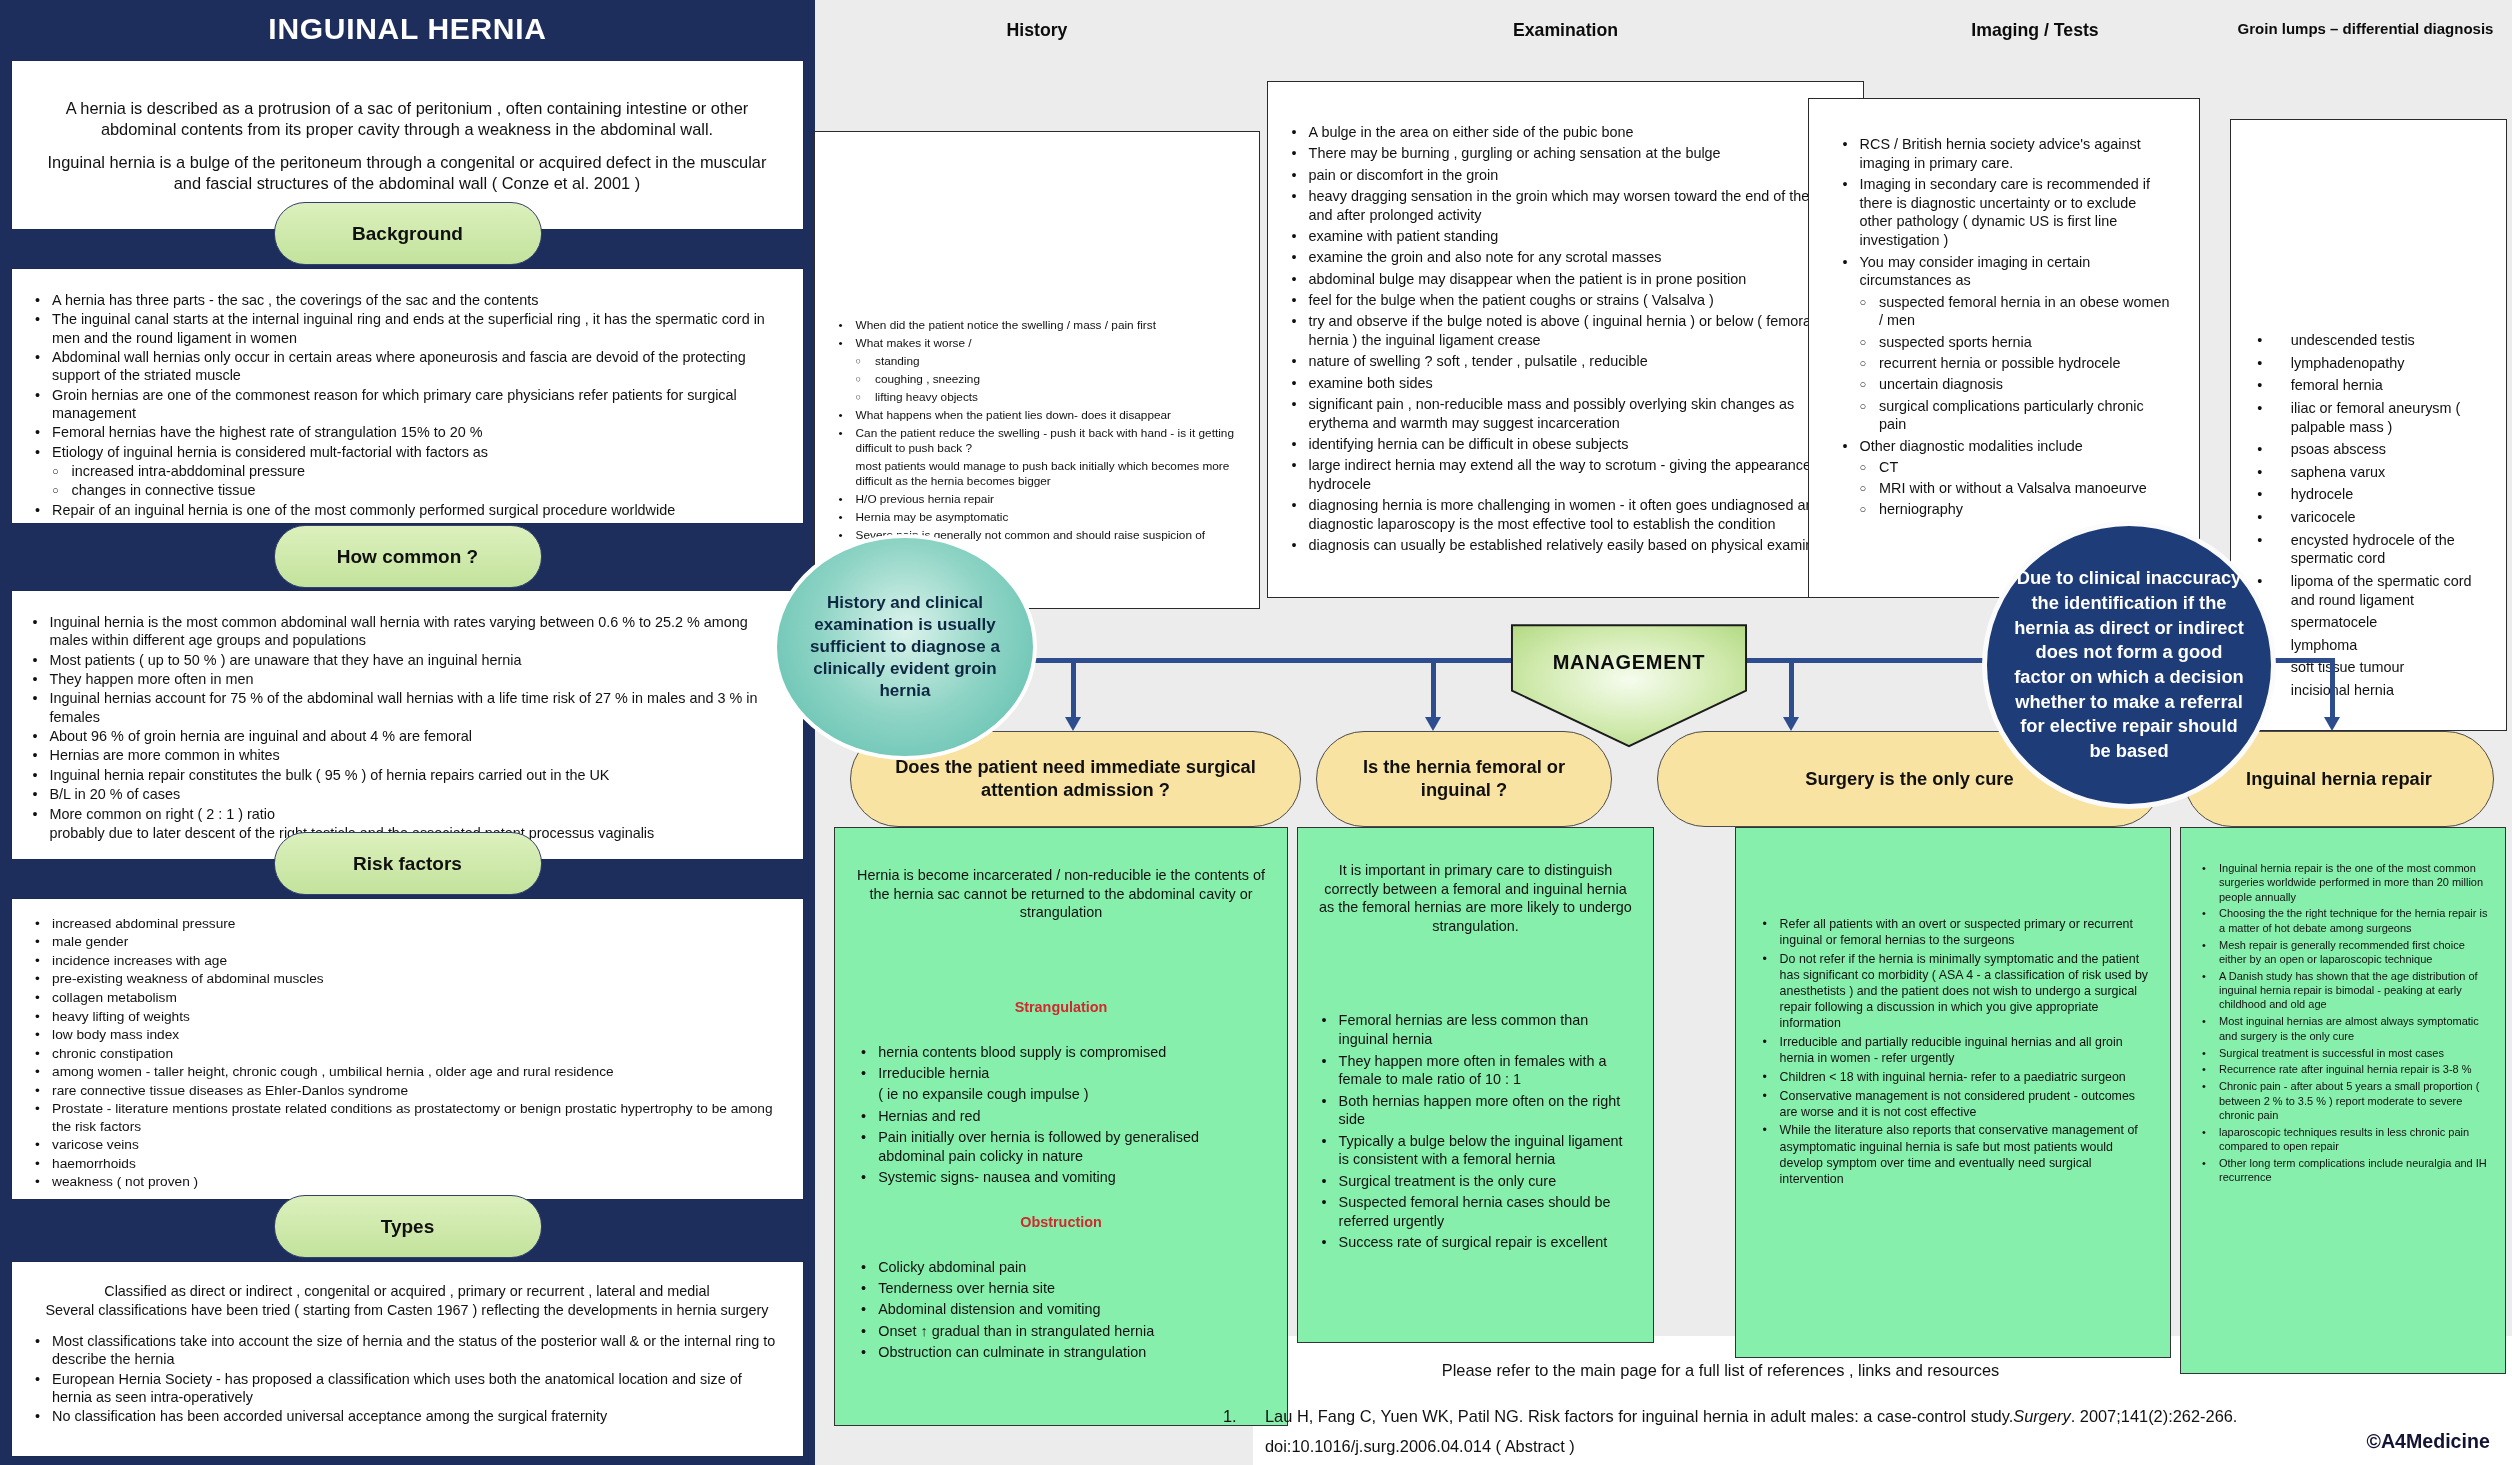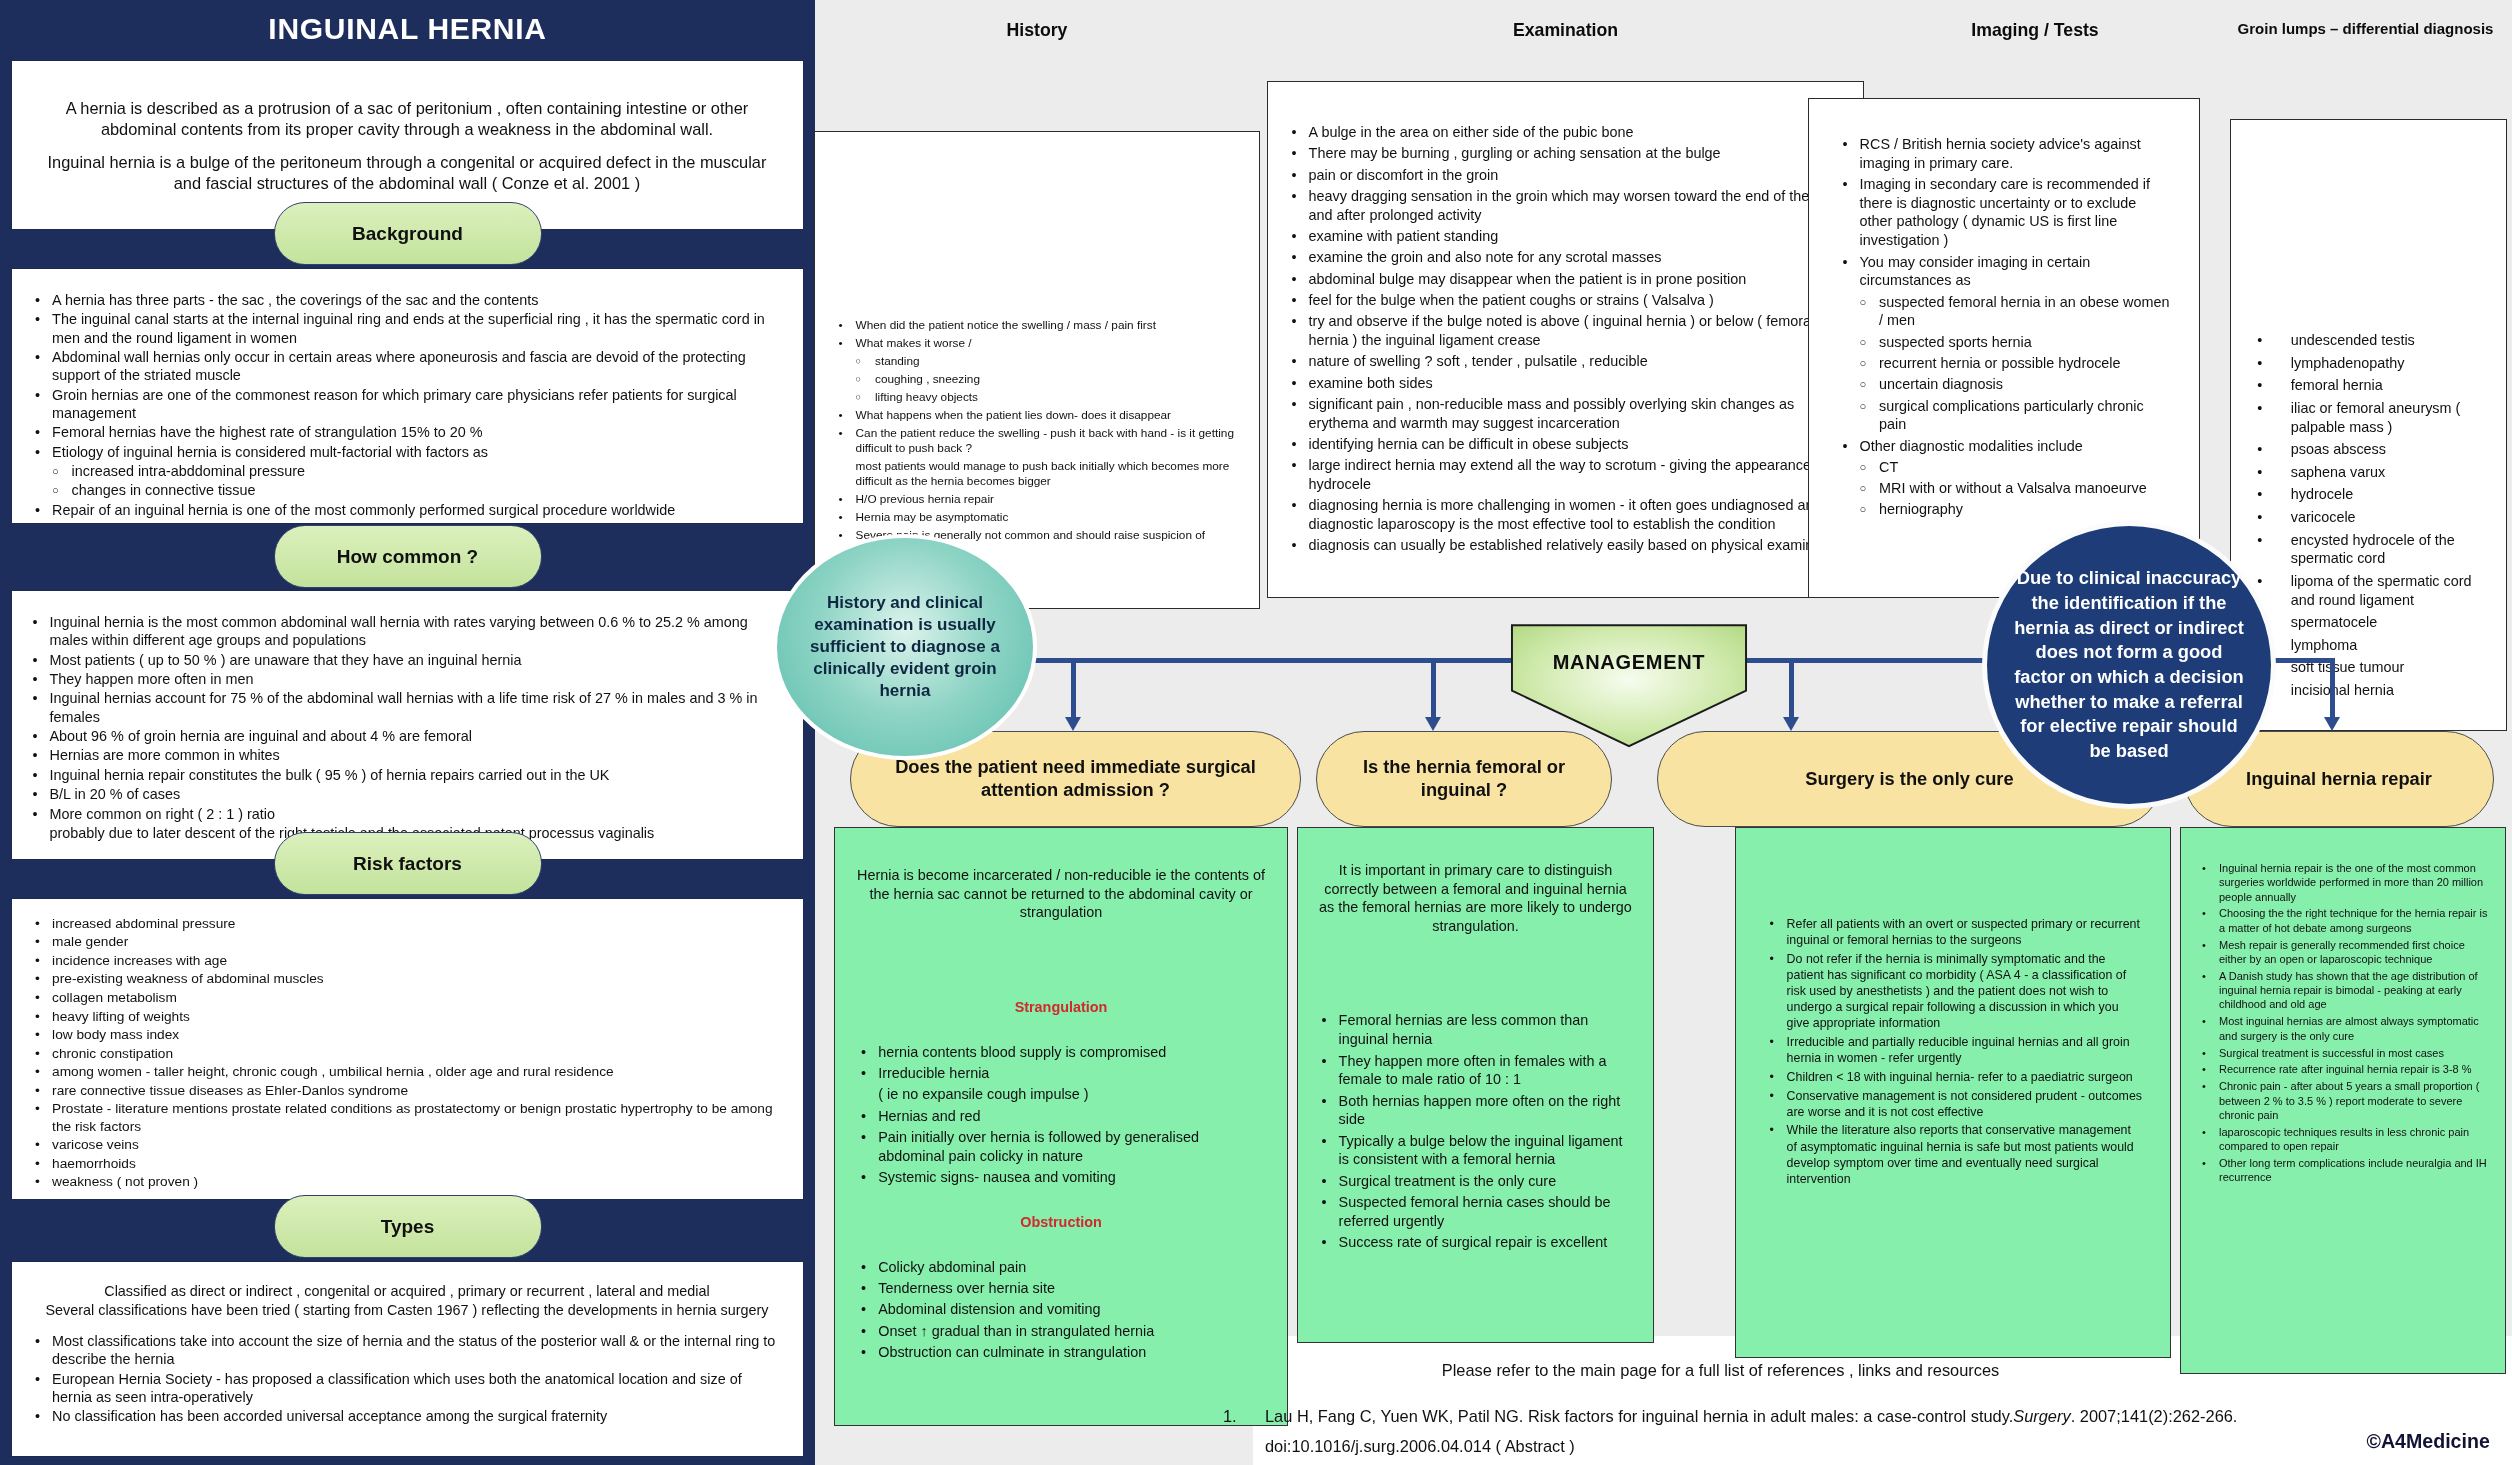--- a/index.html
+++ b/index.html
@@ -86,21 +86,21 @@
           border-radius:51px; z-index:3; display:flex; align-items:center; justify-content:center;
           text-align:center; font-weight:bold; font-size:18.3px; line-height:1.25; padding:0 21px; }
   #oval-1 { left:850px; width:451px; }
   #oval-2 { left:1316px; width:296px; }
   #oval-3 { left:1657px; width:505px; }
   #oval-4 { left:2184px; width:310px; }
 
   .panel { position:absolute; top:827px; background:#86efac; border:1.3px solid #333; z-index:2;margin-left:12px; }
   #panel-1 { left:822px; width:454px; height:599px; padding:38px 19.6px 0; font-size:14.4px; }
   #panel-2 { left:1285px; width:357px; height:516px; padding:33px 17px 0; font-size:14.4px; }
-  #panel-3 { left:1723px; width:436px; height:531px; padding:88px 27px 0; font-size:12.4px; }
+  #panel-3 { left:1723px; width:436px; height:531px; padding:88px 20px 0; font-size:12.4px; }
   #panel-4 { left:2168px; width:326px; height:547px; padding:33px 14.4px 0; font-size:11px; }
 
   
   #footer-bg { position:absolute; left:1253px; top:1336px; width:1259px; height:130px; background:#fff; z-index:0; }
   #footer-note { position:absolute; left:1282px; top:1361px; width:877px; text-align:center; font-size:16.4px; z-index:2; }
   #reference { position:absolute; left:1223px; top:1401px; width:1197px; font-size:16.4px; z-index:2;
                display:flex; line-height:1.85; }
   #reference .num { width:42px; flex:none; }
   #reference .txt { flex:1; }
   #copyright { position:absolute; left:2211px; top:1430px; width:288px; text-align:right; padding-right:9.2px;

